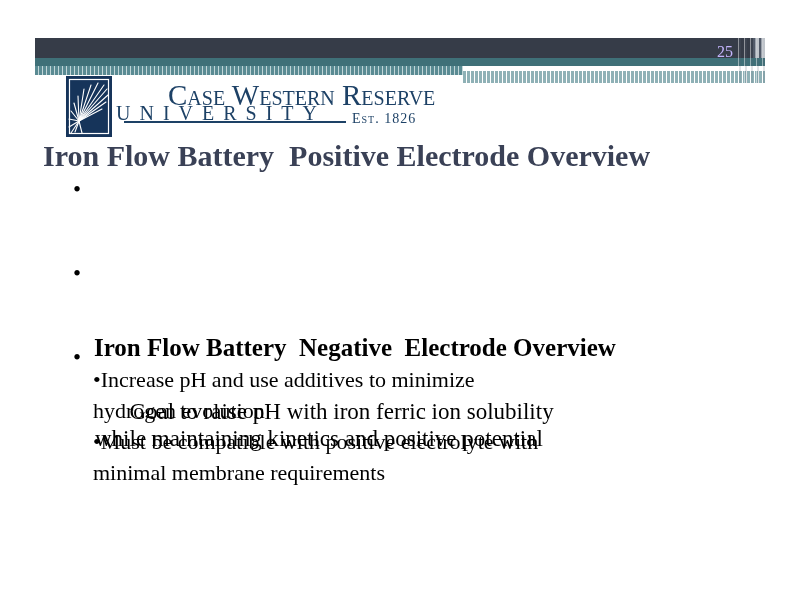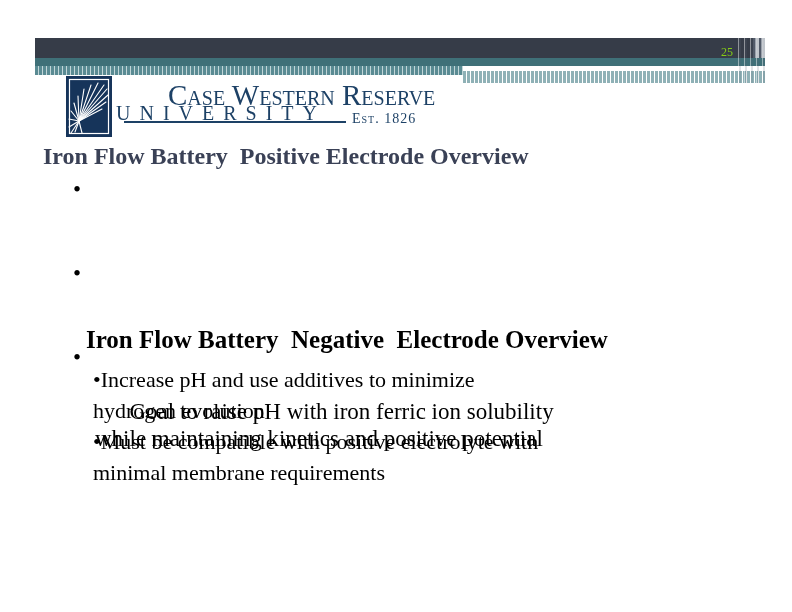--- a/index.html
+++ b/index.html
@@ -1,21 +1,21 @@
 <!DOCTYPE html>
 <html style="--bar-dark: #363c48; --teal: #3f7078; --stripe-teal: #5a8b93; --stripe-light: #8fb1b6; --title-navy: #3a4156; --logo-navy: #1d4166; --body-text: #000000; --page-bg: #ffffff;"><head>
 <meta charset="utf-8">
 <style>
   html,body{margin:0;padding:0;background:#fff;}
   .slide{position:relative;width:792px;height:612px;background:var(--page-bg,#fff);
          font-family:"Liberation Serif", serif;overflow:hidden;}
 
   
   .bar-dark{position:absolute;left:35px;top:38px;width:718px;height:20px;background:var(--bar-dark);}
-  .page-num{position:absolute;right:20px;top:5px;color:#84cc16;font-size:12px;line-height:18px;
+  .page-num{position:absolute;right:20px;top:5px;color:#c4b5fd;font-size:16px;line-height:18px;
             font-family:"Liberation Serif", serif;}
   .band-teal{position:absolute;left:35px;top:58px;width:730px;height:8px;background:var(--teal);}
   .stripe-a{position:absolute;left:35px;top:66px;width:428px;height:9px;
             background:repeating-linear-gradient(90deg,var(--stripe-teal) 0 3px,#c2d6d8 3px 4px);}
   .stripe-b{position:absolute;left:463px;top:71px;width:302px;height:12px;
             background:repeating-linear-gradient(90deg,var(--stripe-light) 0 3px,#ffffff 3px 4px);}
   .edge-base{position:absolute;left:753px;top:38px;width:12px;height:20px;
             background:repeating-linear-gradient(90deg,#525a68 0 2px,#9aa1ab 2px 4px,#d6dade 4px 6px);}
   .vcluster{position:absolute;left:735px;top:38px;width:30px;height:45px;
             background:repeating-linear-gradient(90deg,rgba(255,255,255,0) 0 3px,
@@ -25,29 +25,29 @@
   .emblem{position:absolute;left:66px;top:76px;}
   .logo-name{position:absolute;left:124px;top:79px;font-size:29px;color:var(--logo-navy);
              font-variant:small-caps;white-space:pre;margin-left:44px;}
   .logo-univ{position:absolute;left:116px;top:102px;font-size:20px;letter-spacing:9px;
              color:var(--logo-navy);white-space:pre;}
   .logo-rule{position:absolute;left:124px;top:121px;width:222px;height:2px;background:var(--logo-navy);}
   .logo-est{position:absolute;left:352px;top:111px;font-size:14px;letter-spacing:1px;
              color:var(--logo-navy);font-variant:small-caps;white-space:pre;text-align:right;}
 
   
-  .title{position:absolute;left:43px;top:138px;margin:0;font-size:24px;line-height:36px;
+  .title{position:absolute;left:43px;top:138px;margin:0;font-size:30px;line-height:36px;
          font-weight:bold;color:var(--title-navy);white-space:pre-wrap;}
   .plist{position:absolute;left:73px;top:176px;width:535px;margin:0;padding:0;list-style:none;
          font-size:23px;line-height:27px;color:var(--body-text);}
   .plist li{position:relative;padding-left:22px;margin:0 0 3px 0;white-space:pre-wrap;}
   .plist .b{position:absolute;left:0;top:0;}
   sup,sub{font-size:.62em;line-height:0;position:relative;vertical-align:baseline;}
   sup{top:-.55em;} sub{top:.18em;}
-  .subtitle{position:absolute;left:86px;top:325px;margin:0;font-size:25px;line-height:30px;
+  .subtitle{position:absolute;left:86px;top:325px;margin:8px;font-size:25px;line-height:30px;
             font-weight:bold;color:var(--body-text);white-space:pre-wrap;}
   .nlist{position:absolute;left:93px;top:364px;width:458px;font-size:22px;line-height:31px;
          color:var(--body-text);}
   .nitem{white-space:pre-wrap;}
 </style>
 </head>
 <body>
 
 <div class="slide">
 

